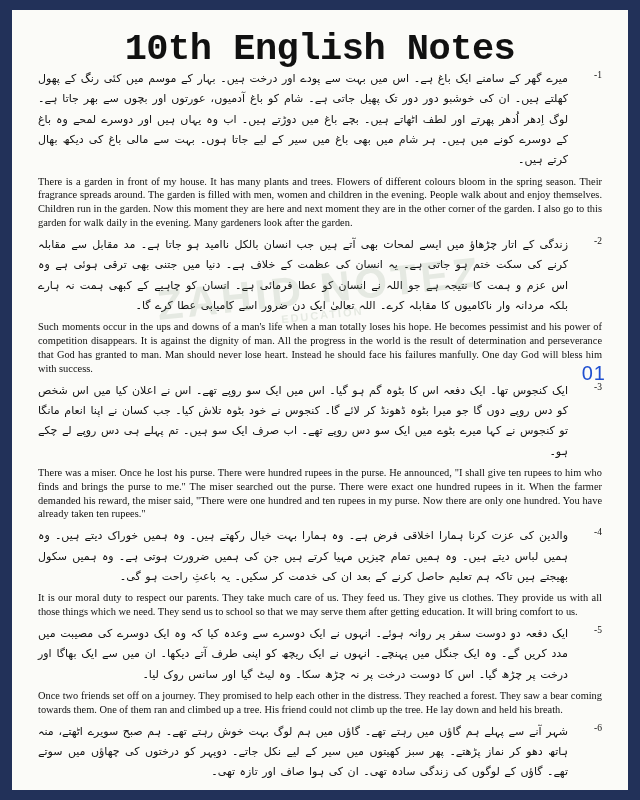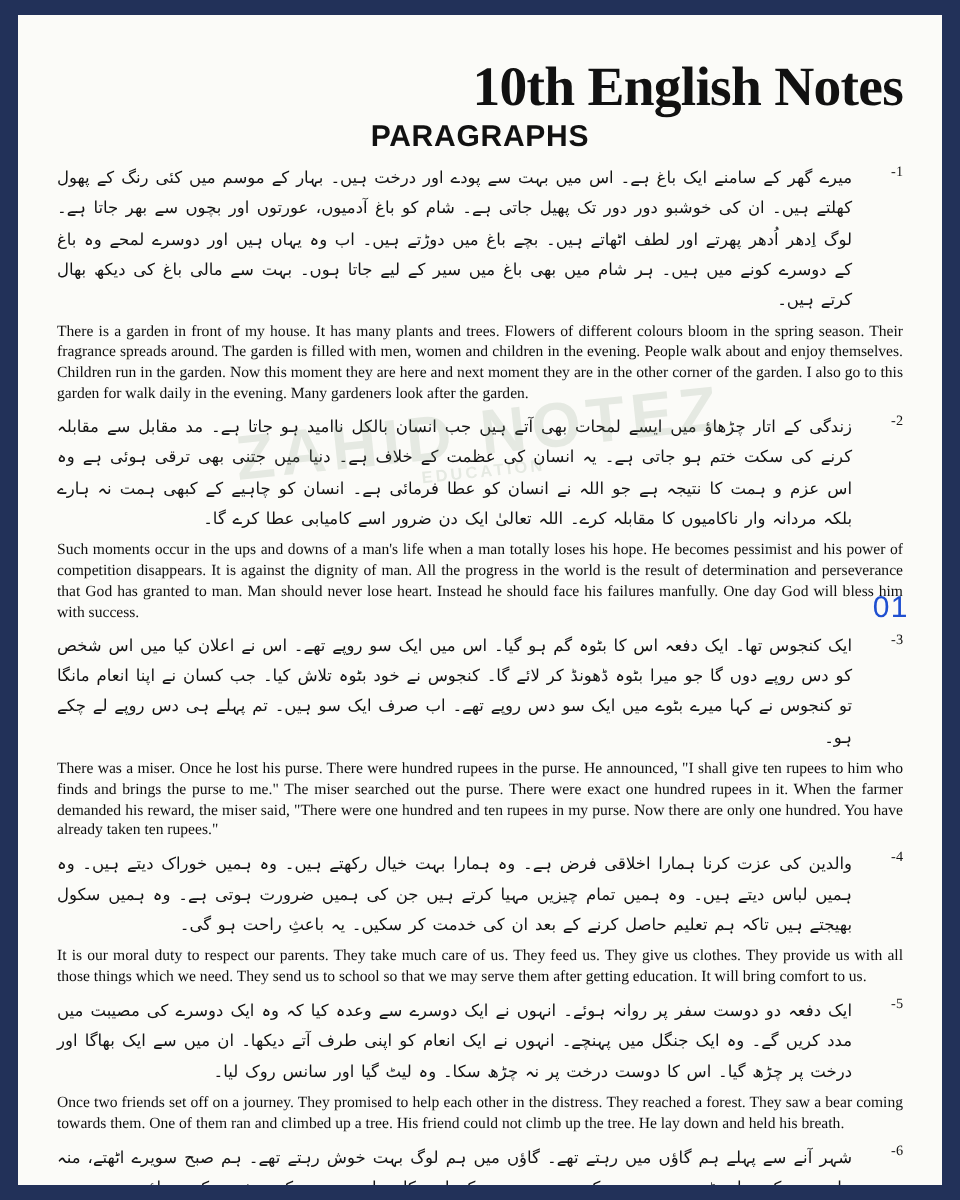--- a/index.html
+++ b/index.html
@@ -32,27 +32,27 @@
   }
   .page-num {
     font-family: "Liberation Serif", serif;
     font-size: 10px;
     color: #3a3a3a;
     letter-spacing: 0.5px;
     margin-bottom: 2px;
   }
   .page-num .sep { color: #888; }
   .title {
-    text-align: right;
-    font-family: Liberation Serif, serif;
+    text-align: center;
+    font-family: Liberation Mono, monospace;
     font-weight: bold;
     font-size: 37px;
     line-height: 1.05;
     color: #111;
-    margin: 12px 0 0 0;
+    margin: 2px 0 0 0;
     letter-spacing: -0.5px;
   }
   .subtitle {
     text-align: center;
     font-family: "Liberation Sans", sans-serif;
     font-weight: bold;
     font-size: 20px;
     color: #111;
     margin: 1px 0 6px 0;
     letter-spacing: 0.5px;
@@ -117,37 +117,35 @@
   }
   .folio {
     position: absolute;
     right: 22px;
     top: 352px;
     font-family: "Liberation Sans", sans-serif;
     font-size: 20px;
     color: #1f4fd0;
     font-weight: normal;
     letter-spacing: 1px;
-    margin-top: 32px;
   }
 </style>
 </head>
 <body>
 
 <div id="page">
   <div class="sheet">
 
     <div class="watermark">
       <span>ZAHID NOTEZ</span>
       <span class="sub">EDUCATION</span>
     </div>
 
 
     <h1 class="title">10th English Notes</h1>
-    <h2 class="subtitle">PARAGRAPHS</h2>
 
     <div class="folio">01</div>
 
     <div class="item">
       <div class="urdu-block">
         <div class="num">1-</div>
         <div class="urdu">میرے گھر کے سامنے ایک باغ ہے۔ اس میں بہت سے پودے اور درخت ہیں۔ بہار کے موسم میں کئی رنگ کے پھول کھلتے ہیں۔ ان کی خوشبو دور دور تک پھیل جاتی ہے۔ شام کو باغ آدمیوں، عورتوں اور بچوں سے بھر جاتا ہے۔ لوگ اِدھر اُدھر پھرتے اور لطف اٹھاتے ہیں۔ بچے باغ میں دوڑتے ہیں۔ اب وہ یہاں ہیں اور دوسرے لمحے وہ باغ کے دوسرے کونے میں ہیں۔ ہر شام میں بھی باغ میں سیر کے لیے جاتا ہوں۔ بہت سے مالی باغ کی دیکھ بھال کرتے ہیں۔</div>
       </div>
       <div class="eng">There is a garden in front of my house. It has many plants and trees. Flowers of different colours bloom in the spring season. Their fragrance spreads around. The garden is filled with men, women and children in the evening. People walk about and enjoy themselves. Children run in the garden. Now this moment they are here and next moment they are in the other corner of the garden. I also go to this garden for walk daily in the evening. Many gardeners look after the garden.</div>
     </div>
@@ -172,21 +170,21 @@
       <div class="urdu-block">
         <div class="num">4-</div>
         <div class="urdu">والدین کی عزت کرنا ہمارا اخلاقی فرض ہے۔ وہ ہمارا بہت خیال رکھتے ہیں۔ وہ ہمیں خوراک دیتے ہیں۔ وہ ہمیں لباس دیتے ہیں۔ وہ ہمیں تمام چیزیں مہیا کرتے ہیں جن کی ہمیں ضرورت ہوتی ہے۔ وہ ہمیں سکول بھیجتے ہیں تاکہ ہم تعلیم حاصل کرنے کے بعد ان کی خدمت کر سکیں۔ یہ باعثِ راحت ہو گی۔</div>
       </div>
       <div class="eng">It is our moral duty to respect our parents. They take much care of us. They feed us. They give us clothes. They provide us with all those things which we need. They send us to school so that we may serve them after getting education. It will bring comfort to us.</div>
     </div>
 
     <div class="item">
       <div class="urdu-block">
         <div class="num">5-</div>
-        <div class="urdu">ایک دفعہ دو دوست سفر پر روانہ ہوئے۔ انہوں نے ایک دوسرے سے وعدہ کیا کہ وہ ایک دوسرے کی مصیبت میں مدد کریں گے۔ وہ ایک جنگل میں پہنچے۔ انہوں نے ایک انعام کو اپنی طرف آتے دیکھا۔ ان میں سے ایک بھاگا اور درخت پر چڑھ گیا۔ اس کا دوست درخت پر نہ چڑھ سکا۔ وہ لیٹ گیا اور سانس روک لیا۔</div>
+        <div class="urdu">ایک دفعہ دو دوست سفر پر روانہ ہوئے۔ انہوں نے ایک دوسرے سے وعدہ کیا کہ وہ ایک دوسرے کی مصیبت میں مدد کریں گے۔ وہ ایک جنگل میں پہنچے۔ انہوں نے ایک ریچھ کو اپنی طرف آتے دیکھا۔ ان میں سے ایک بھاگا اور درخت پر چڑھ گیا۔ اس کا دوست درخت پر نہ چڑھ سکا۔ وہ لیٹ گیا اور سانس روک لیا۔</div>
       </div>
       <div class="eng">Once two friends set off on a journey. They promised to help each other in the distress. They reached a forest. They saw a bear coming towards them. One of them ran and climbed up a tree. His friend could not climb up the tree. He lay down and held his breath.</div>
     </div>
 
     <div class="item">
       <div class="urdu-block">
         <div class="num">6-</div>
         <div class="urdu">شہر آنے سے پہلے ہم گاؤں میں رہتے تھے۔ گاؤں میں ہم لوگ بہت خوش رہتے تھے۔ ہم صبح سویرے اٹھتے، منہ ہاتھ دھو کر نماز پڑھتے۔ پھر سبز کھیتوں میں سیر کے لیے نکل جاتے۔ دوپہر کو درختوں کی چھاؤں میں سوتے تھے۔ گاؤں کے لوگوں کی زندگی سادہ تھی۔ ان کی ہوا صاف اور تازہ تھی۔</div>
       </div>
     </div>

